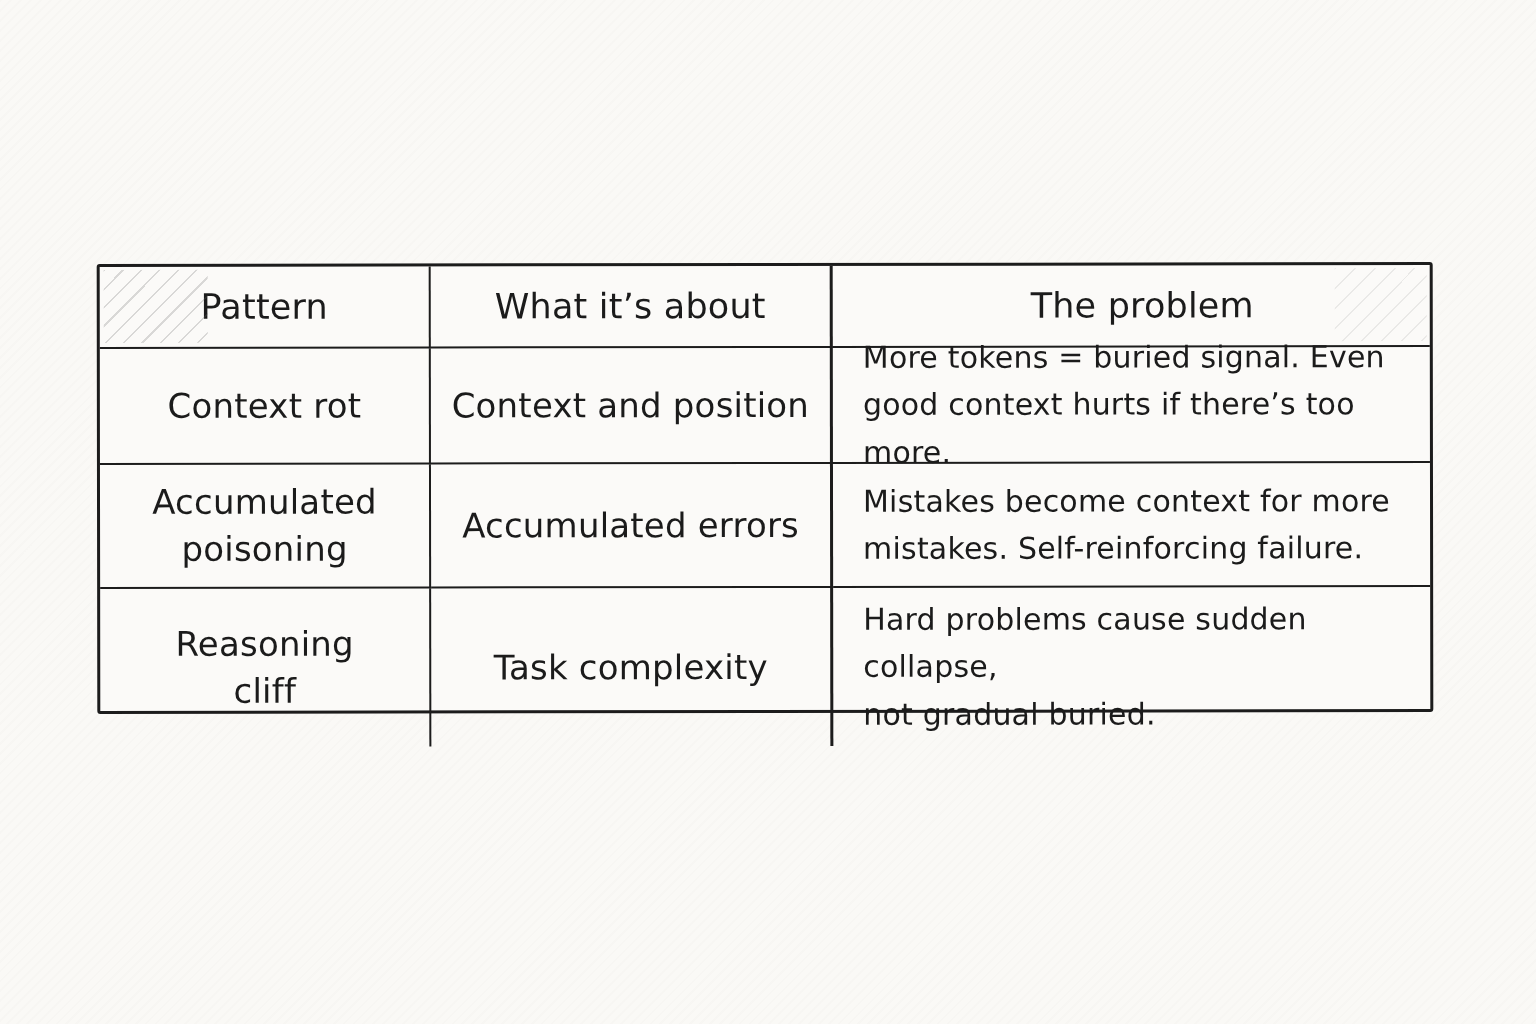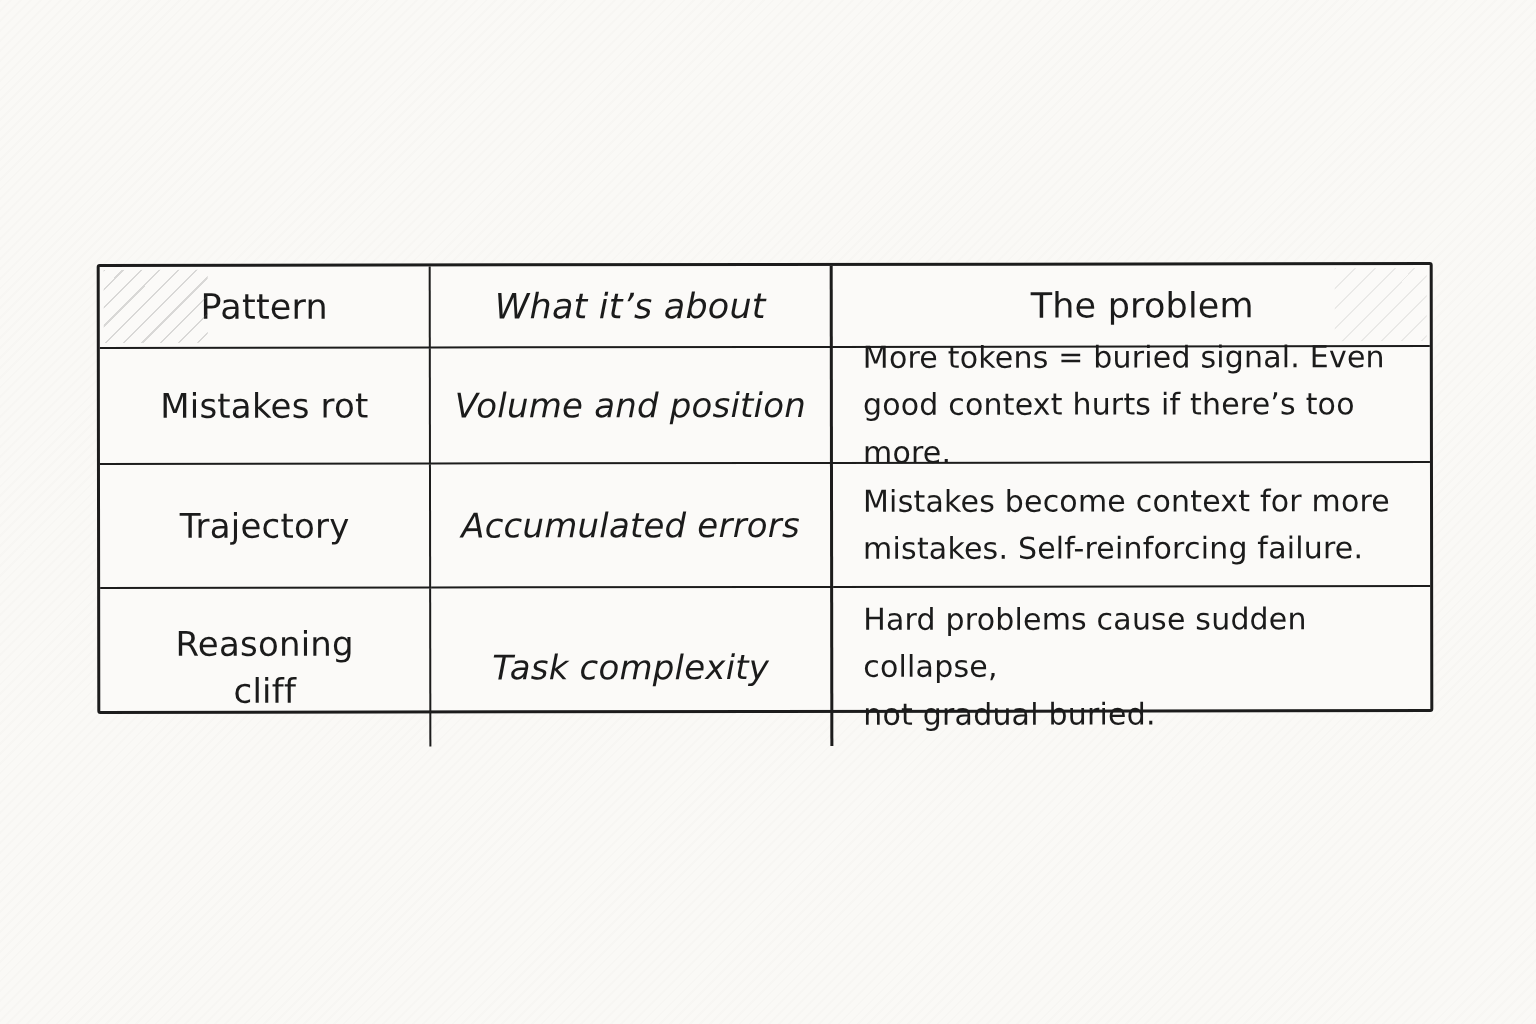--- a/index.html
+++ b/index.html
@@ -36,21 +36,21 @@
     flex-direction: column;
     align-items: center;
     justify-content: center;
     text-align: center;
     border-right: 2px solid #1c1c1c;
     border-bottom: 2px solid #1c1c1c;
     box-sizing: border-box;
     padding: 6px 14px;
     letter-spacing: 0.2px;
   }
-  .cell.col-2 { border-right: 3px solid #1c1c1c; font-style: italic; }
+  .cell.col-2 { border-right: 3px solid #1c1c1c; }
   .cell.col-3 {
     border-right: none;
     align-items: flex-start;
     text-align: left;
     padding: 8px 26px 8px 30px;
   }
   .cell.row-last { border-bottom: none; }
 
   .header-cell {
     font-size: 35px;
@@ -107,32 +107,33 @@
   </div>
   <div class="cell header-cell col-2">
     <span class="line">What it’s about</span>
   </div>
   <div class="cell header-cell col-3">
     <span class="hatch hatch-tr"></span>
     <span class="line">The problem</span>
   </div>
 
   <div class="cell body-cell col-1">
-    <span class="line">Mistakes rot</span>
+    <span class="line">Context rot</span>
   </div>
   <div class="cell body-cell col-2">
-    <span class="line">Volume and position</span>
+    <span class="line">Context and position</span>
   </div>
   <div class="cell body-cell problem-cell col-3">
     <span class="line">More tokens = buried signal. Even</span>
     <span class="line">good context hurts if there’s too more.</span>
   </div>
 
   <div class="cell body-cell col-1">
-    <span class="line">Trajectory</span>
+    <span class="line">Accumulated</span>
+    <span class="line">poisoning</span>
   </div>
   <div class="cell body-cell col-2">
     <span class="line">Accumulated errors</span>
   </div>
   <div class="cell body-cell problem-cell col-3">
     <span class="line">Mistakes become context for more</span>
     <span class="line">mistakes. Self-reinforcing failure.</span>
   </div>
 
   <div class="cell body-cell col-1 row-last">

